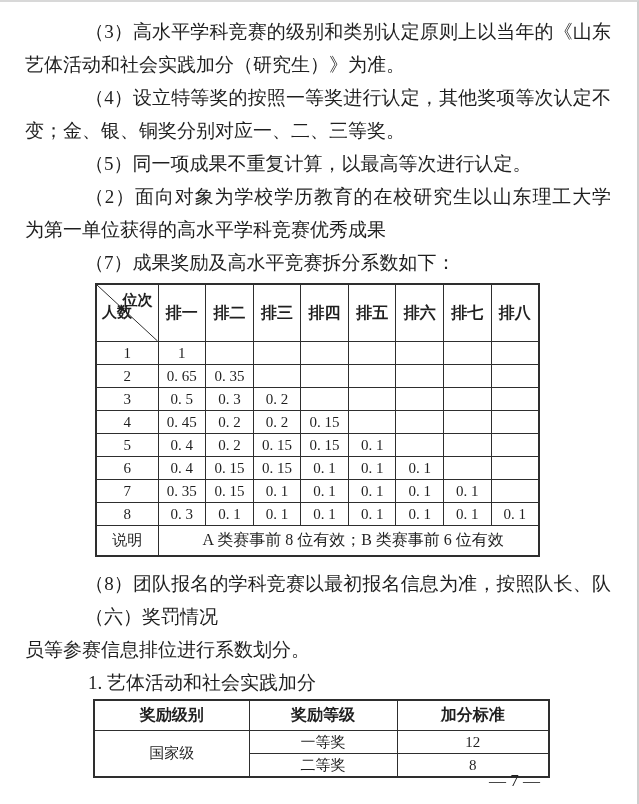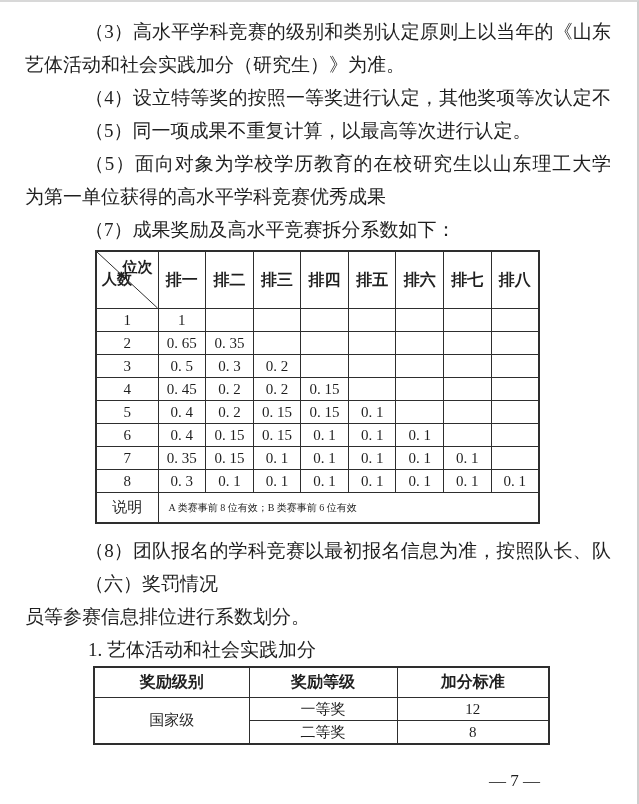--- a/index.html
+++ b/index.html
@@ -14,21 +14,21 @@
   .line.indent2{padding-left:63px;}
   .line.just{white-space:normal;text-align:justify;text-align-last:justify;}
   
   table{border-collapse:collapse;table-layout:fixed;}
   .t1{width:443px;margin:4px 0 10px 70px;border:2px solid #2e2e2e;padding-left:19px;}
   .t1 td,.t1 th{border:1px solid #2e2e2e;text-align:center;vertical-align:middle;
       font-size:15px;padding:0;overflow:hidden;}
   .t1 .head th{height:56px;font-size:16px;font-weight:bold;}
   .t1 .datarow td{height:22px;}
   .t1 .noterow td{height:29px;}
-  .t1 .notetext{text-align:left;padding-left:10px;font-size:10px;}
+  .t1 .notetext{text-align:center;padding-left:10px;font-size:16px;}
   .t1 col.c0{width:62px;}
   .t1 col.cn{width:47.6px;}
   .diag{position:relative;}
   .diag svg{position:absolute;left:0;top:0;width:100%;height:100%;display:block;}
   .diag .tr-lab{position:absolute;top:6px;right:5px;font-size:15px;font-weight:bold;}
   .diag .bl-lab{position:absolute;bottom:19px;left:5px;font-size:15px;font-weight:bold;}
   
   .t2{width:455px;margin:0 0 0 68px;border:2px solid #2e2e2e;}
   .t2 td,.t2 th{border:1px solid #2e2e2e;text-align:center;vertical-align:middle;
       font-size:15px;padding:0;overflow:hidden;}
@@ -37,22 +37,23 @@
   .pagenum{position:absolute;left:489px;top:769px;font-size:17px;color:#1f1f1f;white-space:nowrap;}
 </style>
 </head>
 <body>
 
 <div class="content">
 
   <div class="line indent just">（3）高水平学科竞赛的级别和类别认定原则上以当年的《山东</div>
   <div class="line">艺体活动和社会实践加分（研究生）》为准。</div>
   <div class="line indent just">（4）设立特等奖的按照一等奖进行认定，其他奖项等次认定不</div>
+  <div class="line">变；金、银、铜奖分别对应一、二、三等奖。</div>
   <div class="line indent">（5）同一项成果不重复计算，以最高等次进行认定。</div>
-  <div class="line indent just">（5）面向对象为学校学历教育的在校研究生以山东理工大学</div>
+  <div class="line indent just">（2）面向对象为学校学历教育的在校研究生以山东理工大学</div>
   <div class="line">为第一单位获得的高水平学科竞赛优秀成果</div>
   <div class="line indent">（7）成果奖励及高水平竞赛拆分系数如下：</div>
 
   <table class="t1">
     <colgroup>
       <col class="c0">
         <col class="cn">
         <col class="cn">
         <col class="cn">
         <col class="cn">

